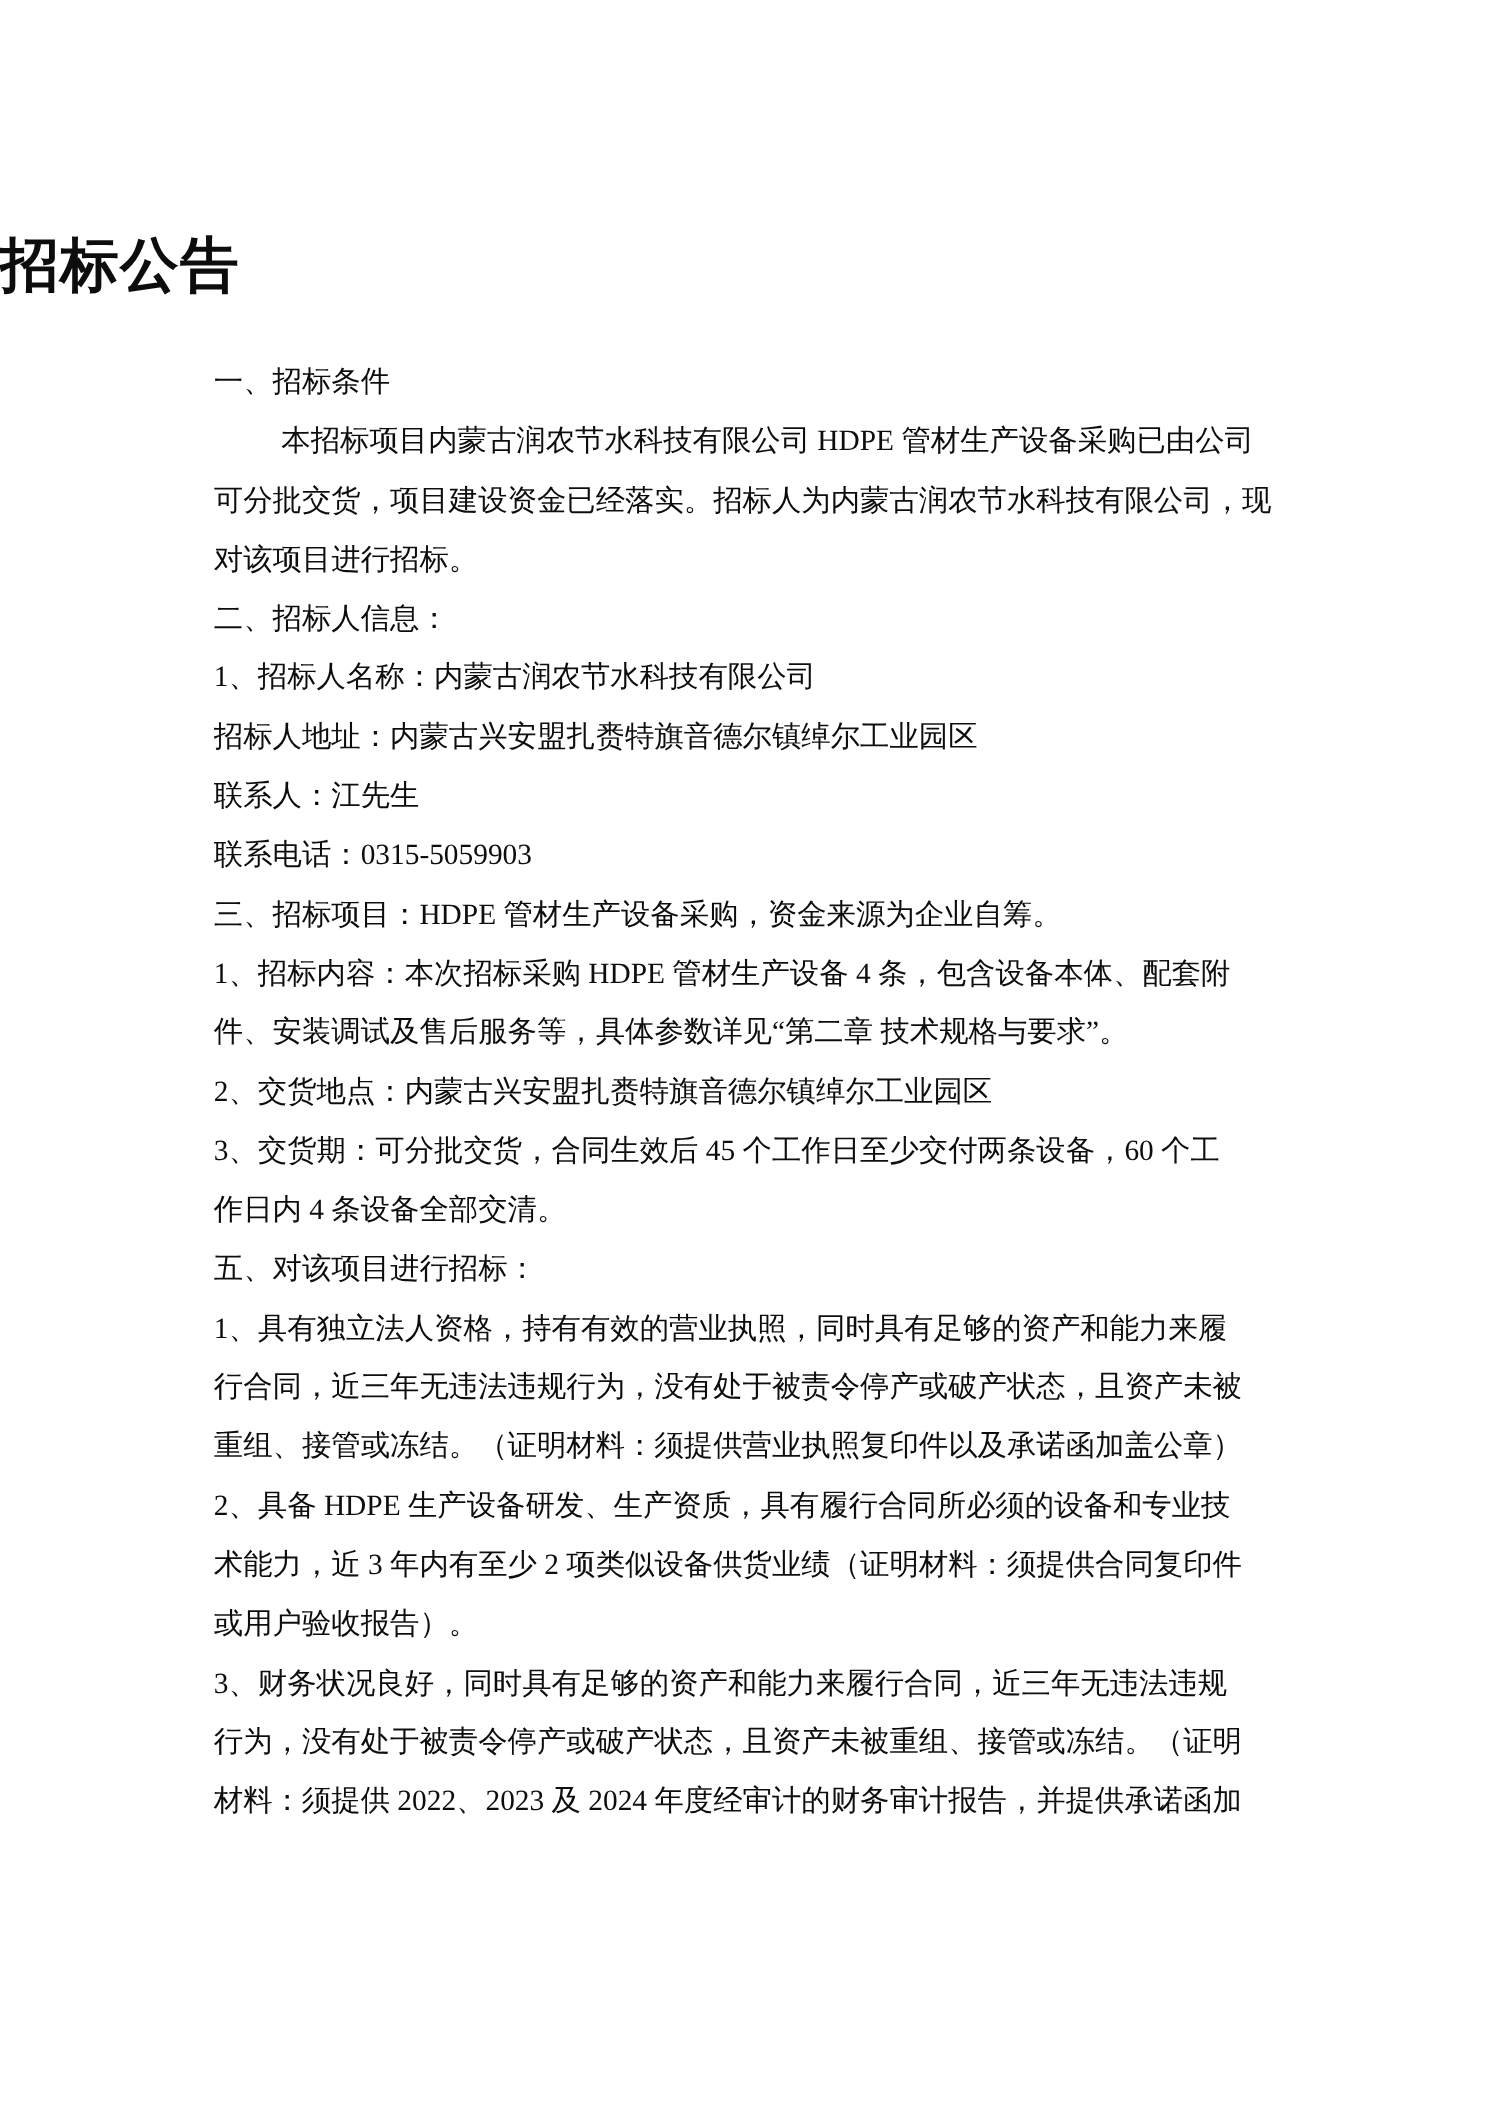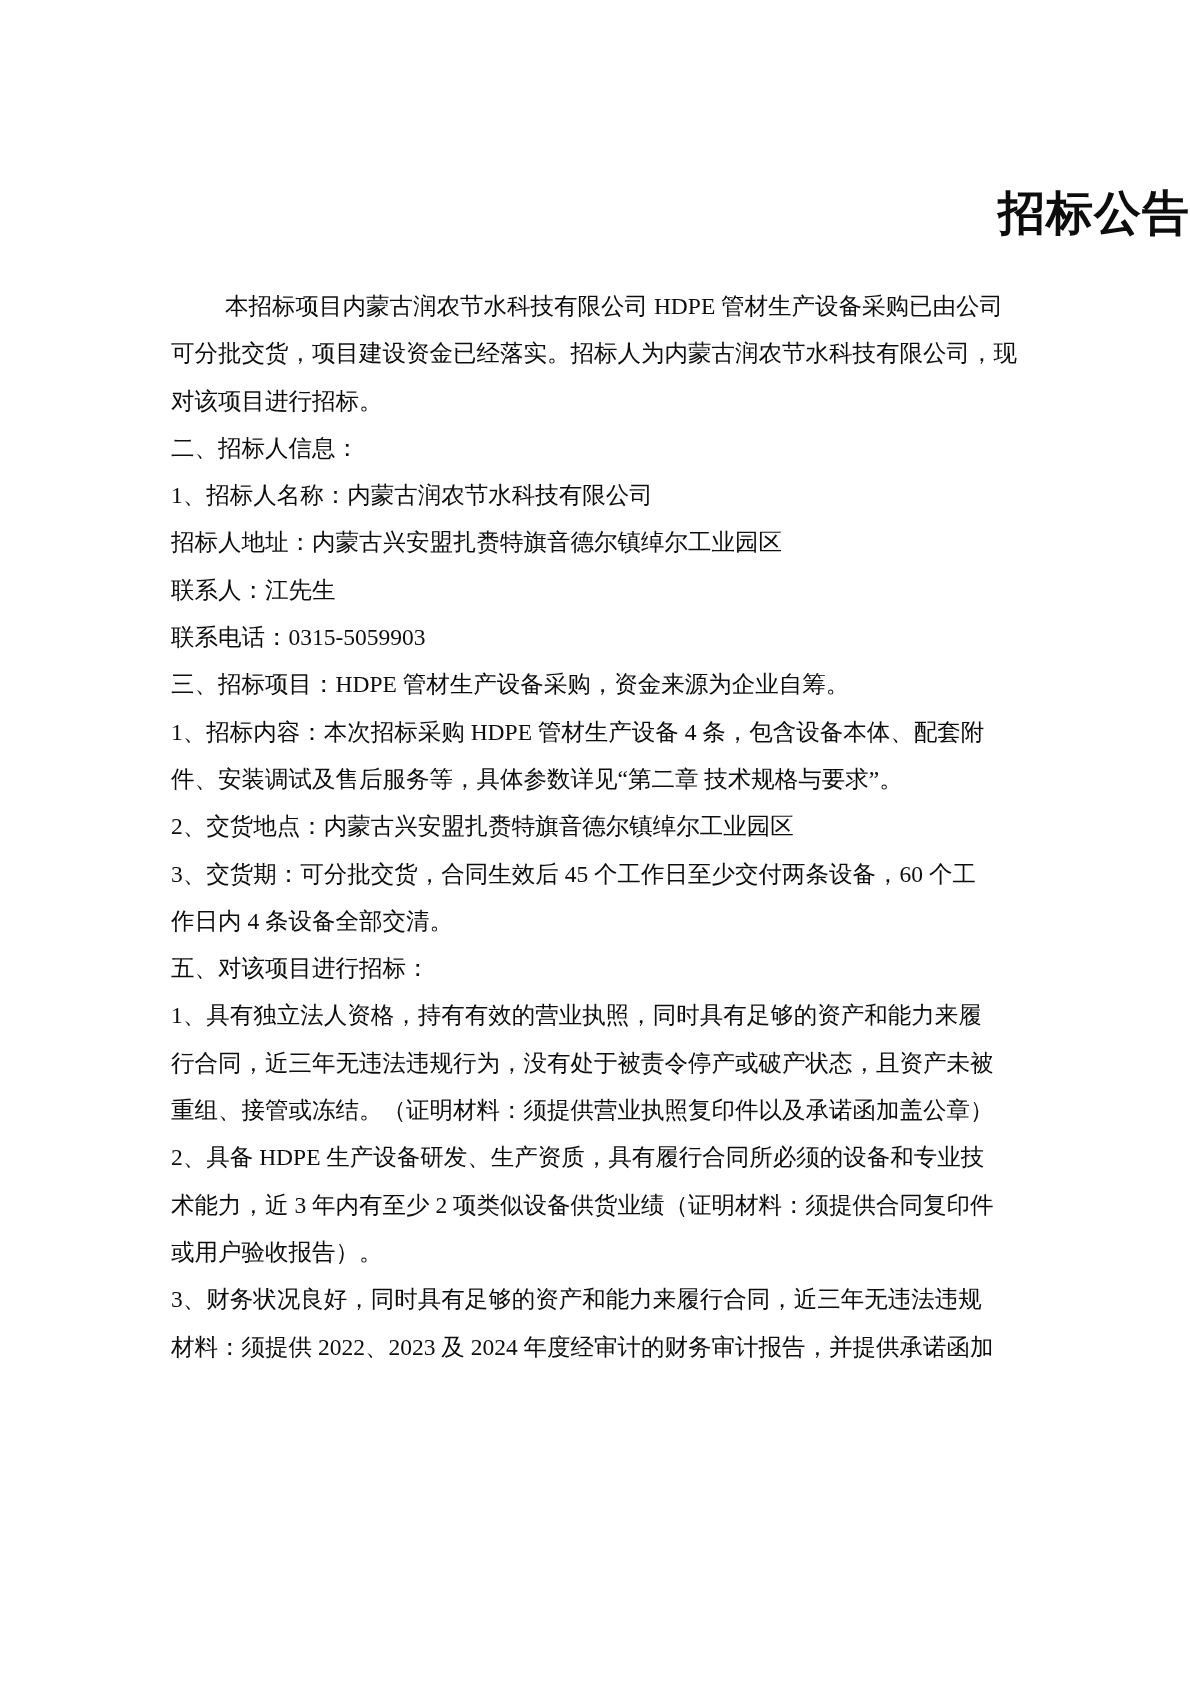--- a/index.html
+++ b/index.html
@@ -8,21 +8,21 @@
     background:#ffffff;
     font-family:"Liberation Serif","DejaVu Serif",serif;
     color:#0d0d0d;
   }
   .page{
     position:relative;width:1190px;height:1683px;
     background:#ffffff;overflow:hidden;
   }
   .doc-title{
     position:absolute;top:184px;left:0;width:100%;
-    text-align:right;
+    text-align:left;
     font-size:47px;line-height:58px;font-weight:700;
     letter-spacing:1px;
   }
   .content{
     position:absolute;top:283px;left:171px;width:850px;
     font-size:23.5px;
   }
   .ln{
     height:47.3px;line-height:47.3px;
     white-space:nowrap;
@@ -30,20 +30,21 @@
   .ind{padding-left:54px;}
 </style>
 </head>
 <body>
 
 <div class="page">
 
   <div class="doc-title">招标公告</div>
 
   <div class="content">
+    <div class="ln">一、招标条件</div>
     <div class="ln ind">本招标项目内蒙古润农节水科技有限公司 HDPE 管材生产设备采购已由公司</div>
     <div class="ln">可分批交货，项目建设资金已经落实。招标人为内蒙古润农节水科技有限公司，现</div>
     <div class="ln">对该项目进行招标。</div>
     <div class="ln">二、招标人信息：</div>
     <div class="ln">1、招标人名称：内蒙古润农节水科技有限公司</div>
     <div class="ln">招标人地址：内蒙古兴安盟扎赉特旗音德尔镇绰尔工业园区</div>
     <div class="ln">联系人：江先生</div>
     <div class="ln">联系电话：0315-5059903</div>
     <div class="ln">三、招标项目：HDPE 管材生产设备采购，资金来源为企业自筹。</div>
     <div class="ln">1、招标内容：本次招标采购 HDPE 管材生产设备 4 条，包含设备本体、配套附</div>
@@ -52,16 +53,17 @@
     <div class="ln">3、交货期：可分批交货，合同生效后 45 个工作日至少交付两条设备，60 个工</div>
     <div class="ln">作日内 4 条设备全部交清。</div>
     <div class="ln">五、对该项目进行招标：</div>
     <div class="ln">1、具有独立法人资格，持有有效的营业执照，同时具有足够的资产和能力来履</div>
     <div class="ln">行合同，近三年无违法违规行为，没有处于被责令停产或破产状态，且资产未被</div>
     <div class="ln">重组、接管或冻结。（证明材料：须提供营业执照复印件以及承诺函加盖公章）</div>
     <div class="ln">2、具备 HDPE 生产设备研发、生产资质，具有履行合同所必须的设备和专业技</div>
     <div class="ln">术能力，近 3 年内有至少 2 项类似设备供货业绩（证明材料：须提供合同复印件</div>
     <div class="ln">或用户验收报告）。</div>
     <div class="ln">3、财务状况良好，同时具有足够的资产和能力来履行合同，近三年无违法违规</div>
+    <div class="ln">行为，没有处于被责令停产或破产状态，且资产未被重组、接管或冻结。（证明</div>
     <div class="ln">材料：须提供 2022、2023 及 2024 年度经审计的财务审计报告，并提供承诺函加</div>
   </div>
 
 </div>
 
 </body></html>

